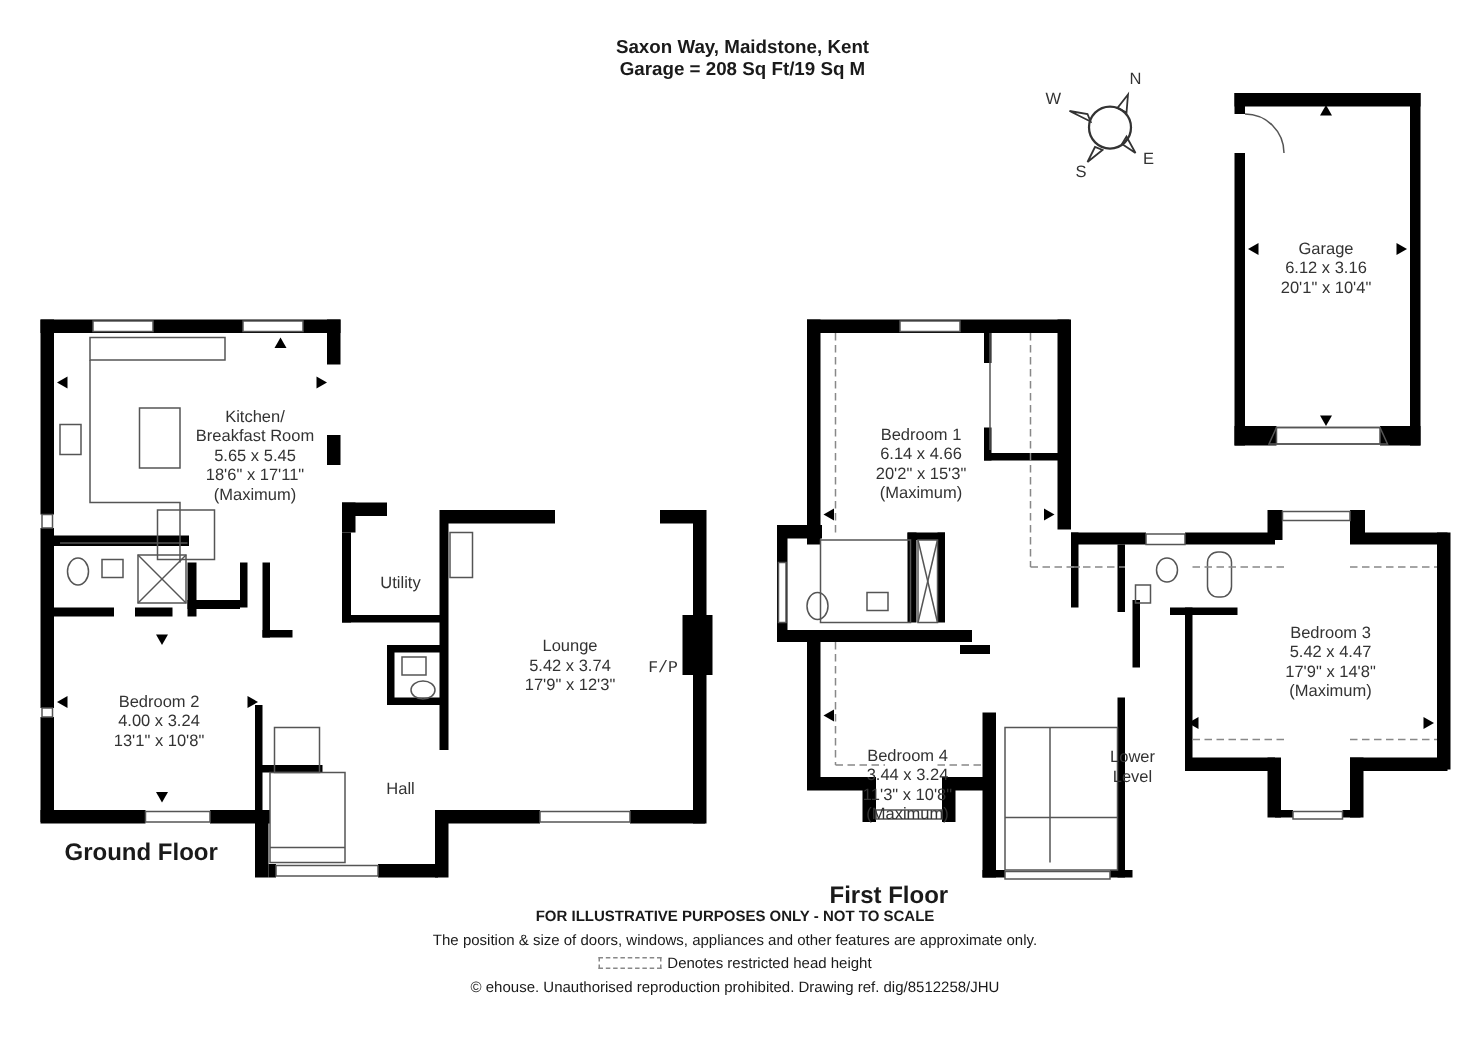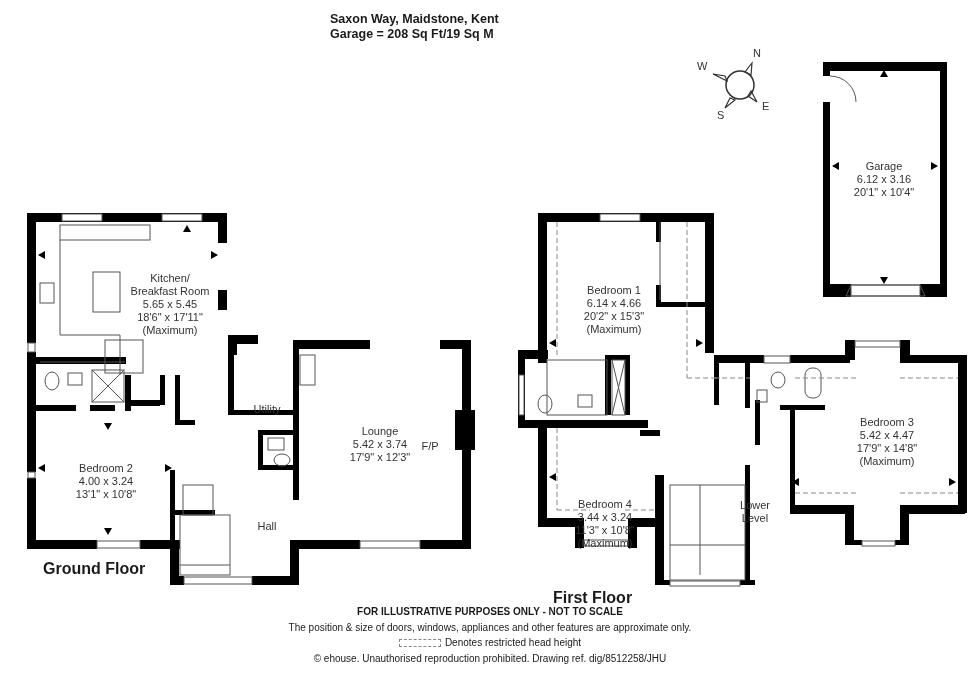--- a/index.html
+++ b/index.html
@@ -1,17 +1,17 @@
 <!DOCTYPE html>
 <html><head>
 <meta charset="utf-8">
 <style>
   html, body { margin:0; padding:0; background:#ffffff; }
   body { width:980px; height:693px; position:relative; overflow:hidden; font-family:"Liberation Sans", sans-serif; color:#222; }
-  .hdr { position:absolute; left:330px; top:12px; width:330px; text-align:left; font-weight:bold; font-size:12.5px; line-height:15px; color:#1a1a1a; }
+  .hdr { position:absolute; left:330px; top:24px; width:330px; text-align:center; font-weight:bold; font-size:12.5px; line-height:15px; color:#1a1a1a; }
   .plan { position:absolute; left:0; top:0; }
   .lbl { position:absolute; text-align:center; font-size:11px; line-height:13px; color:#333; white-space:nowrap; transform:translateX(-50%); }
   .floor-lbl { position:absolute; font-weight:bold; font-size:16px; color:#1a1a1a;margin-left:16px; }
   .footer { position:absolute; left:200px; top:604px; width:580px; text-align:center; font-size:10px; line-height:15.5px; color:#1a1a1a; }
   .footer .b { font-weight:bold; }
   .dash-key { display:inline-block; width:40px; height:6px; border:1px dashed #888; vertical-align:middle; margin-right:4px; }
   .compass { position:absolute; left:695px; top:45px; width:90px; height:80px; }
   .compass span { position:absolute; font-size:11px; color:#333; }
 </style>
 </head>
@@ -217,32 +217,32 @@
   <div>Breakfast Room</div>
   <div>5.65 x 5.45</div>
   <div>18'6" x 17'11"</div>
   <div>(Maximum)</div>
 </div>
 <div class="lbl" style="left:106px;top:462px;">
   <div>Bedroom 2</div>
   <div>4.00 x 3.24</div>
   <div>13'1" x 10'8"</div>
 </div>
-<div class="lbl" style="left:267px;top:383px;margin-top:20px;">
+<div class="lbl" style="left:267px;top:383px;">
   <div>Utility</div>
 </div>
 <div class="lbl" style="left:380px;top:425px;">
   <div>Lounge</div>
   <div>5.42 x 3.74</div>
   <div>17'9" x 12'3"</div>
 </div>
 <div class="lbl" style="left:267px;top:520px;">
   <div>Hall</div>
 </div>
-<div class="lbl" style="left:430px;top:440px;">
+<div class="lbl" style="left:442px;top:440px;font-family:Liberation Mono, monospace;">
   <div>F/P</div>
 </div>
 
 <div class="lbl" style="left:614px;top:284px;">
   <div>Bedroom 1</div>
   <div>6.14 x 4.66</div>
   <div>20'2" x 15'3"</div>
   <div>(Maximum)</div>
 </div>
 <div class="lbl" style="left:605px;top:450px;margin-top:48px;">

